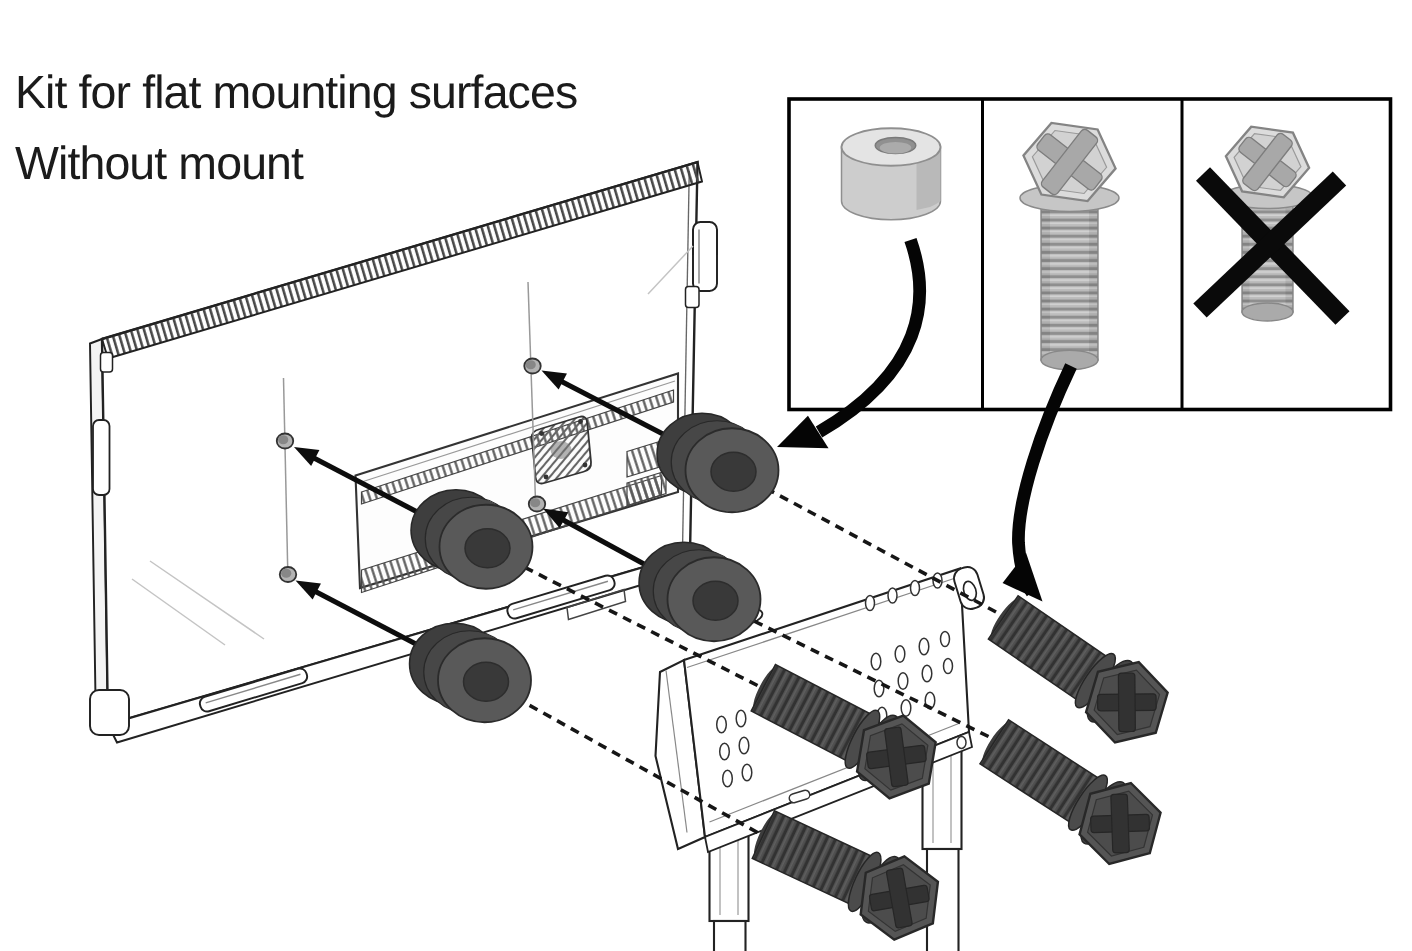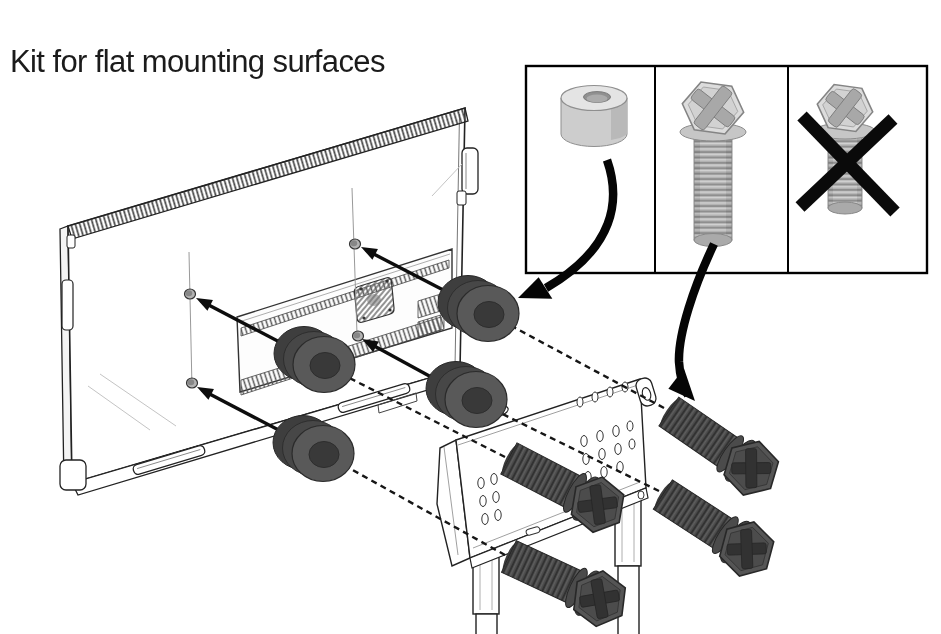--- a/index.html
+++ b/index.html
@@ -17,20 +17,21 @@
   .title div{white-space:nowrap;}
   svg{position:absolute;left:0;top:0;}
 </style>
 </head>
 <body>
 
 <div class="page">
 
   <div class="title">
     <div>Kit for flat mounting surfaces</div>
+    <div>Without mount</div>
   </div>
 
   <svg width="941" height="634" viewBox="0 0 941 634">
     <defs>
       <pattern id="ribs" patternUnits="userSpaceOnUse" width="4.2" height="40" patternTransform="rotate(-16.5)">
         <line x1="2" y1="0" x2="2" y2="40" stroke="#474747" stroke-width="1.7"></line>
       </pattern>
       <pattern id="hatch" patternUnits="userSpaceOnUse" width="4.4" height="4.4" patternTransform="rotate(-18)">
         <line x1="2.2" y1="0" x2="2.2" y2="4.4" stroke="#5a5a5a" stroke-width="1.5"></line>
       </pattern>

